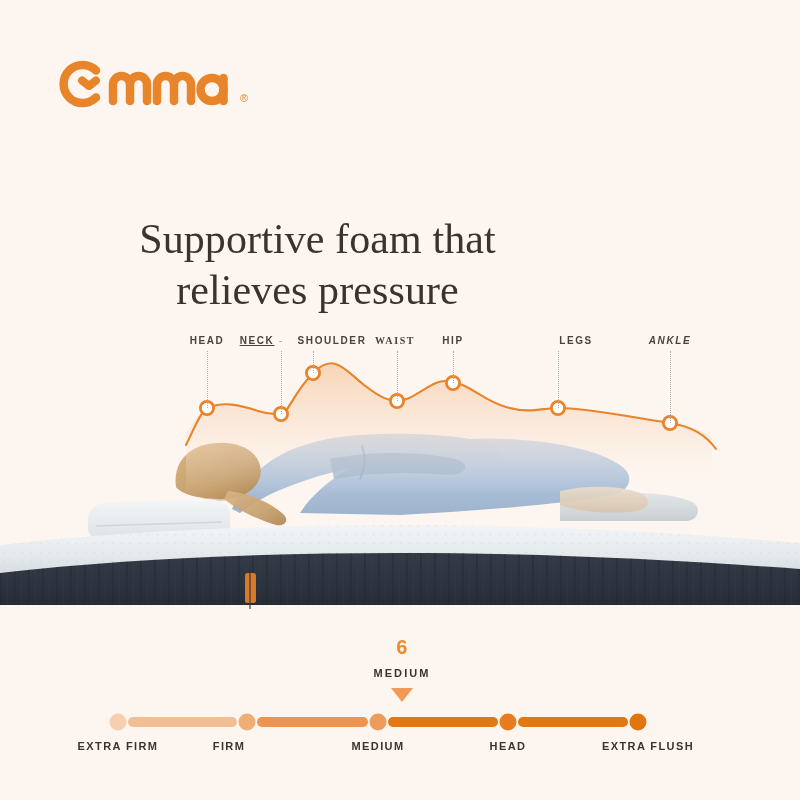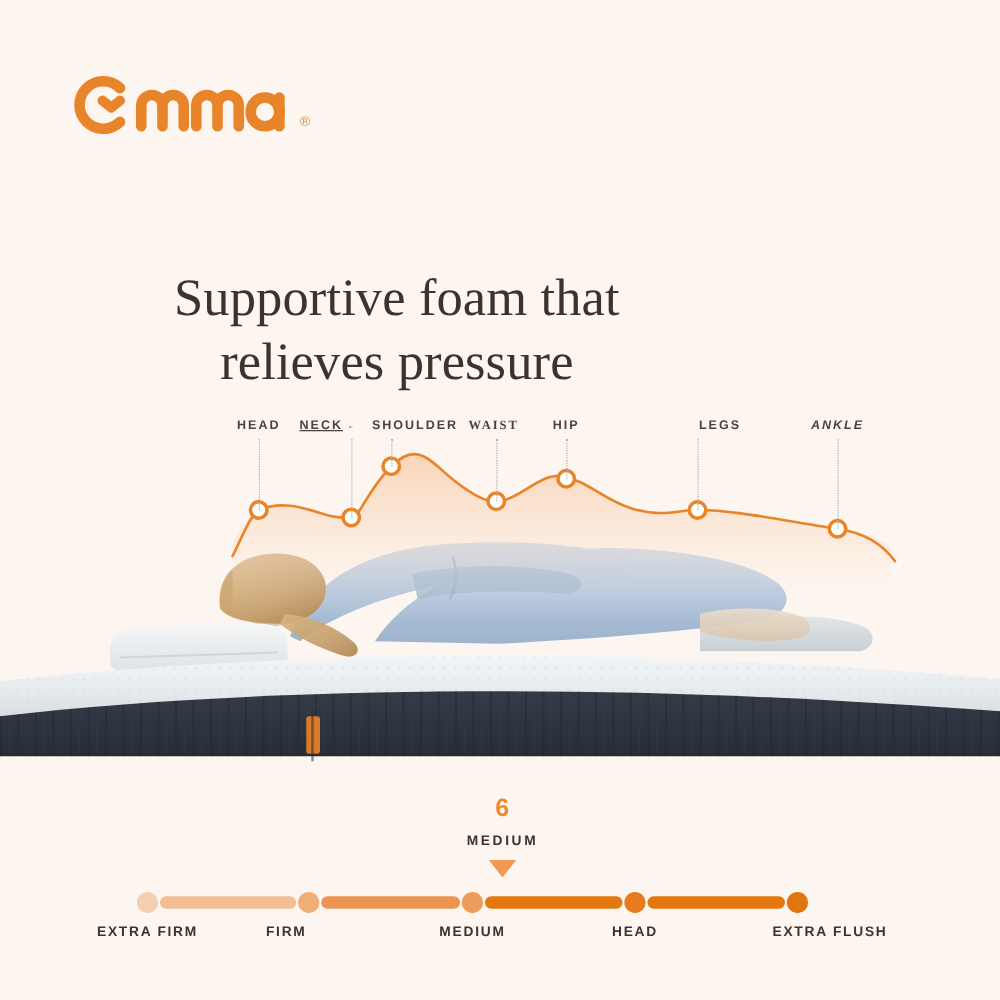--- a/index.html
+++ b/index.html
@@ -373,17 +373,17 @@
           <circle cx="508" cy="12" r="8.5" fill="#E87B1E"></circle>
           <circle cx="638" cy="12" r="8.5" fill="#E0760D"></circle>
         </g>
     </svg>
 
     <div id="scale-label-layer">
         <div class="scale-label" style="left: 118px; text-align: center;">EXTRA FIRM</div>
         <div class="scale-label" style="left: 229px;">FIRM</div>
         <div class="scale-label" style="left: 378px;">MEDIUM</div>
         <div class="scale-label" style="left: 508px;">HEAD</div>
-        <div class="scale-label" style="left: 652px; padding-left: 24px;">EXTRA FLUSH</div>
+        <div class="scale-label" style="left: 636px; padding-left: 24px;">EXTRA FLUSH</div>
       </div>
   </div>
 
 </div>
 
 </body></html>

